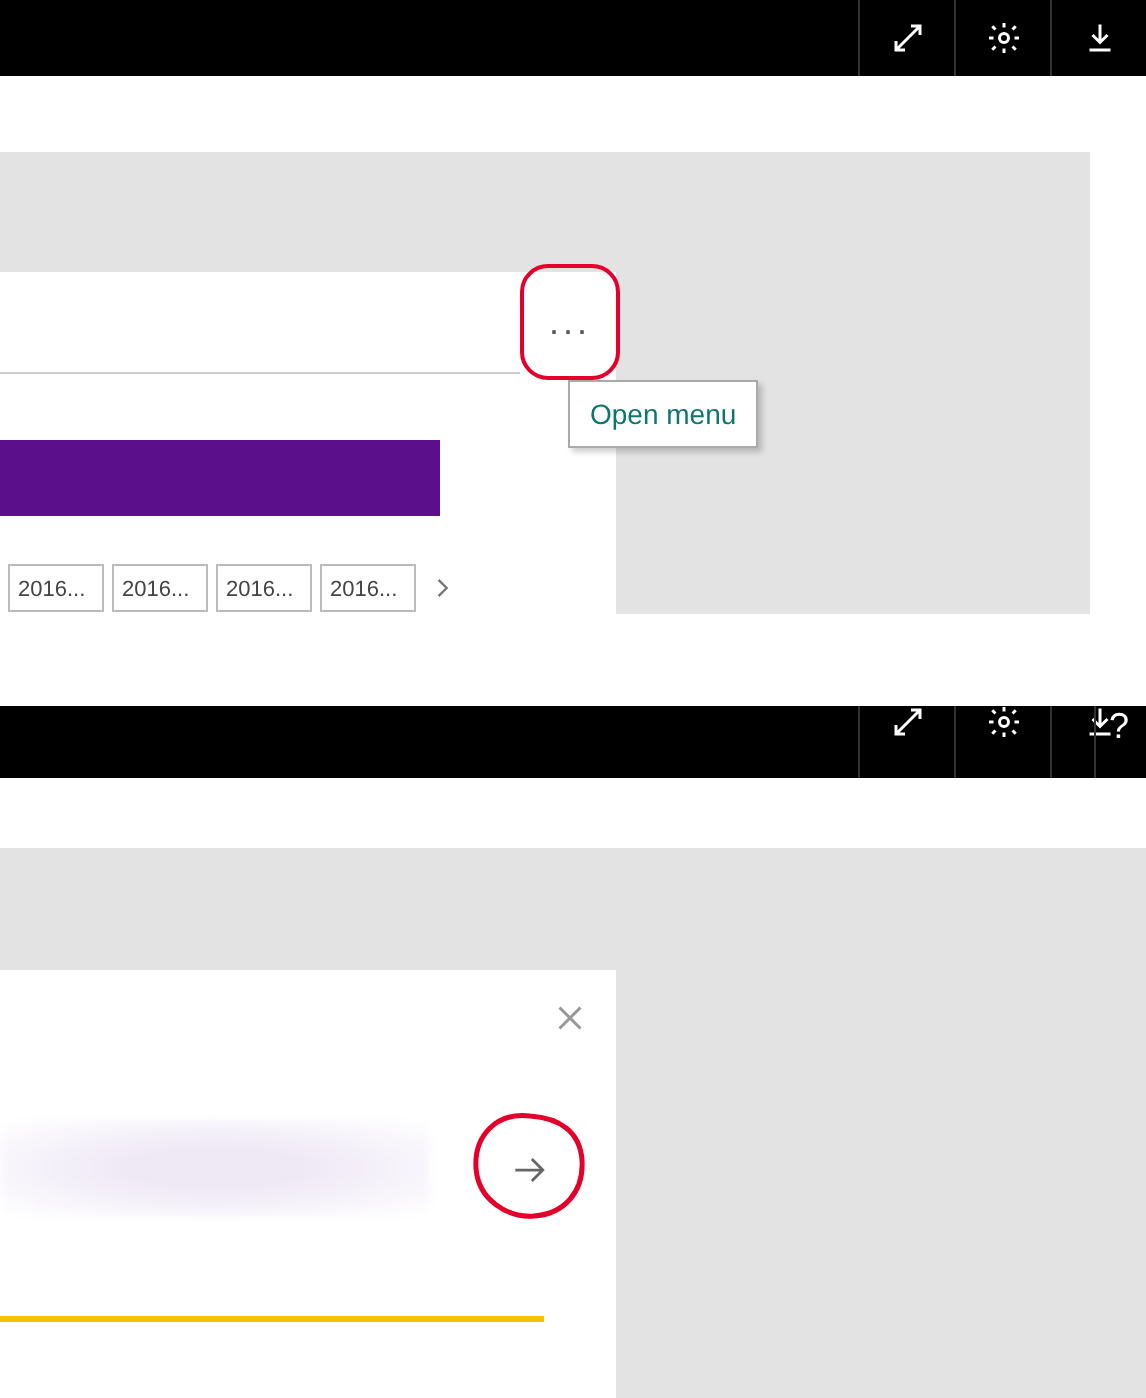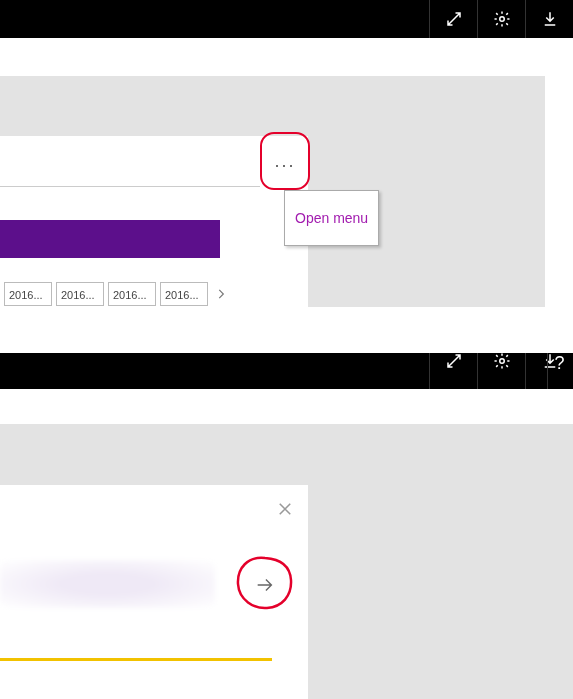--- a/index.html
+++ b/index.html
@@ -87,23 +87,23 @@
     border-radius: 14px;
     pointer-events: none;
   }
 
   .tooltip {
     position: absolute;
     top: 190px;
     left: 284px;
     background: #fff;
     border: 1px solid #aaa;
-    padding: 19px 10px;
+    padding: 8px 10px;
     font-size: 14px;
-    color: #a21caf;
+    color: #0f766e;
     box-shadow: 2px 2px 3px rgba(0,0,0,0.2);
   }
 
   .purple-bar {
     position: absolute;
     top: 220px;
     left: 0;
     width: 220px;
     height: 38px;
     background: #5c0f8b;

